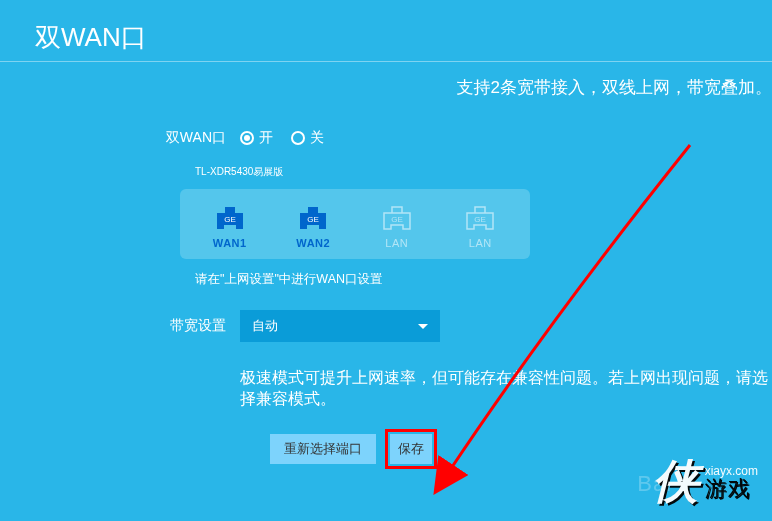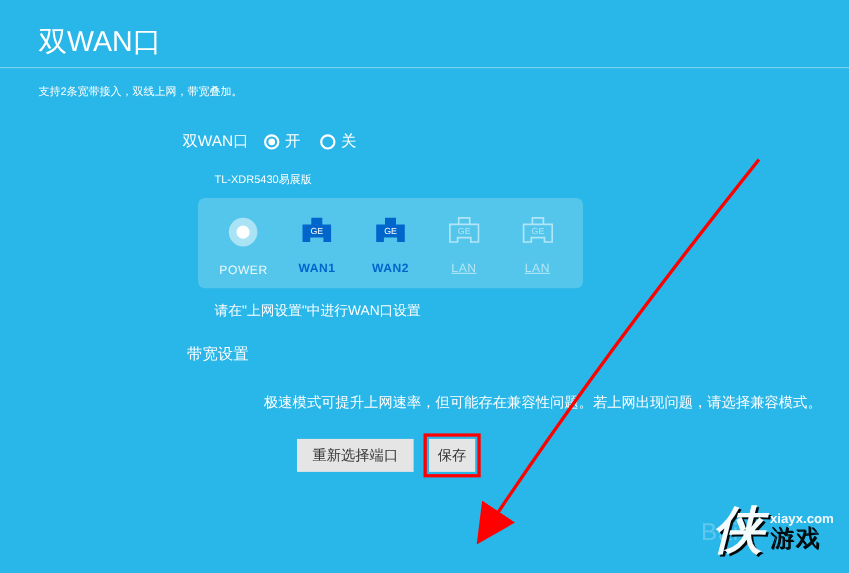--- a/index.html
+++ b/index.html
@@ -17,22 +17,23 @@
     font-weight: normal;
     padding: 20px 0 6px 35px;
   }
   .title-divider {
     height: 1px;
     background: rgba(255,255,255,0.4);
     margin: 0 0 0 0;
     width: 100%;
   }
   .subtitle {
-    font-size: 10px;
+    font-size: 17px;
     padding: 14px 0 0 35px;
+    text-align: right;
   }
   .form-area {
     margin-top: 30px;
   }
   .row {
     display: flex;
     align-items: center;
     margin-bottom: 18px;
   }
   .label {
@@ -74,28 +75,28 @@
     background: #54c6ec;
     border-radius: 6px;
     padding: 16px 8px 10px 8px;
     display: flex;
     justify-content: space-around;
   }
   .port {
     display: flex;
     flex-direction: column;
     align-items: center;
-    gap: 16px;
+    gap: 6px;
     width: 60px;
   }
   .port-label {
     font-size: 11px;
     letter-spacing: 0.5px;
   }
-  .port-label.inactive { color: rgba(255,255,255,0.55); text-decoration: underline; }
+  .port-label.inactive { color: rgba(255,255,255,0.55); }
   .port-label.active { color: #0066cc; font-weight: 700; }
   .port-label.power { color: rgba(255,255,255,0.9); }
   .power-circle {
     width: 26px; height: 26px;
     border-radius: 50%;
     background: rgba(255,255,255,0.5);
     display: flex;
     align-items: center;
     justify-content: center;
     margin-top: 2px;
@@ -129,35 +130,35 @@
     font-size: 13px;
     cursor: pointer;
   }
   .select .caret {
     width: 0; height: 0;
     border-left: 5px solid transparent;
     border-right: 5px solid transparent;
     border-top: 5px solid #fff;
   }
   .mode-hint {
-    font-size: 13px;
+    font-size: 16px;
     margin-left: 240px;
     margin-top: -10px;
     margin-bottom: 24px;
     color: #fff;
   }
   .button-row {
     display: flex;
     gap: 14px;
     margin-left: 270px;
   }
   .btn {
     height: 30px;
     padding: 0 14px;
-    background: #e5e5e5;
+    background: #7dd3fc;
     color: #333;
     font-size: 13px;
     border: none;
     cursor: pointer;
     display: inline-flex;
     align-items: center;
     justify-content: center;
   }
   .btn.save {
     outline: 3px solid #ff0000;
@@ -179,21 +180,21 @@
     font-weight: bold;
     font-style: italic;
     text-shadow: 2px 2px 0 #000;
   }
   .wm-text {
     display: flex;
     flex-direction: column;
     font-size: 12px;
     color: #fff;
   }
-  .wm-text .top { font-size: 12px; text-align: right; font-weight: bold; }
+  .wm-text .top { font-size: 12px; text-align: right; }
   .wm-text .bot {
     font-size: 22px;
     color: #000000;
     text-shadow: 1px 1px 0 #000;
     letter-spacing: 1px;
     line-height: 1;
   }
   .watermark-bg {
     position: absolute;
     right: 100px;
@@ -229,26 +230,20 @@
         <span class="radio-circle"></span>
         <span>关</span>
       </span>
     </div>
   </div>
 
   <div class="device-model">TL-XDR5430易展版</div>
 
   <div class="ports-panel">
     <div class="port">
-      <div class="power-circle">
-          <div class="power-dot"></div>
-        </div>
-      <div class="port-label power">POWER</div>
-    </div>
-    <div class="port">
       <div class="port-icon">
         <svg viewBox="0 0 30 26">
             <path fill="#0066cc" d="M2 8 h26 v16 h-7 v-4 h-12 v4 h-7 z M10 2 h10 v6 h-10 z"></path>
             <text x="15" y="17" text-anchor="middle" fill="#fff" font-size="8">GE</text>
           </svg>
       </div>
       <div class="port-label active">WAN1</div>
     </div>
     <div class="port">
       <div class="port-icon">
@@ -276,20 +271,24 @@
           </svg>
       </div>
       <div class="port-label inactive">LAN</div>
     </div>
   </div>
 
   <div class="hint">请在"上网设置"中进行WAN口设置</div>
 
   <div class="row">
     <div class="label">带宽设置</div>
+    <div class="select">
+      <span>自动</span>
+      <span class="caret"></span>
+    </div>
   </div>
 
   <div class="row">
   </div>
 
   <div class="mode-hint">极速模式可提升上网速率，但可能存在兼容性问题。若上网出现问题，请选择兼容模式。</div>
 
   <div class="button-row">
     <button class="btn">重新选择端口</button>
     <button class="btn save">保存</button>

